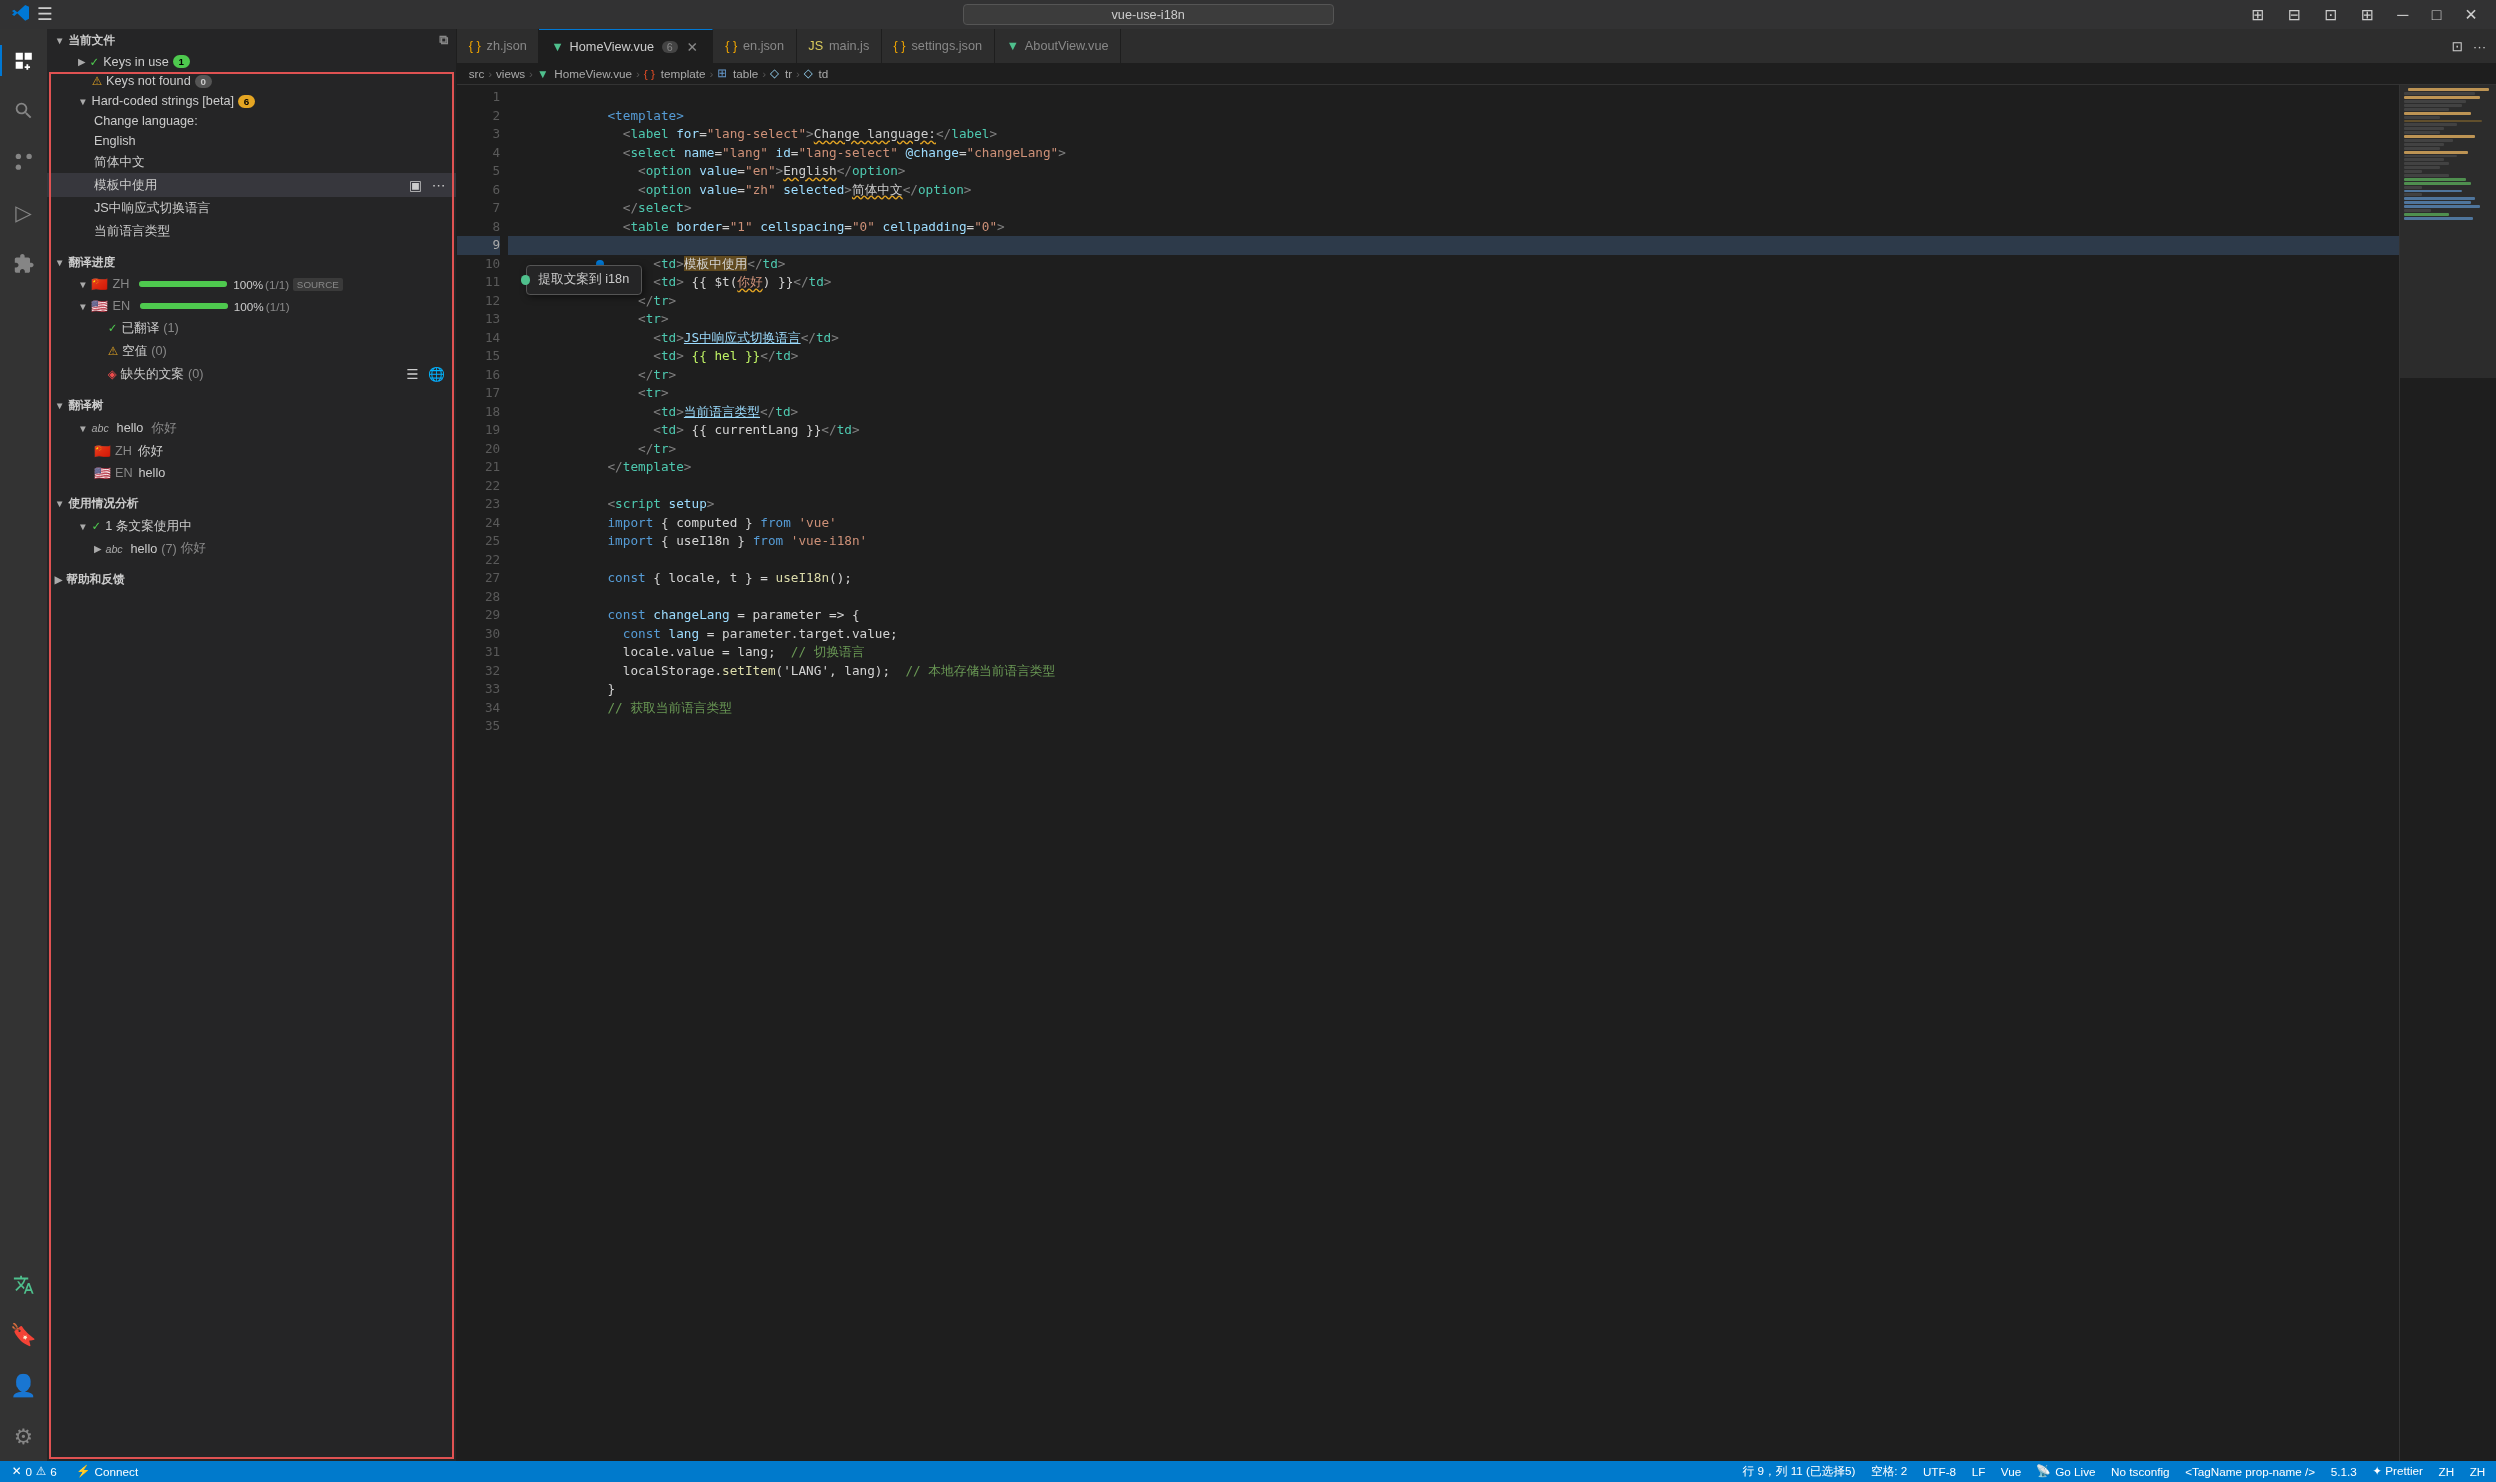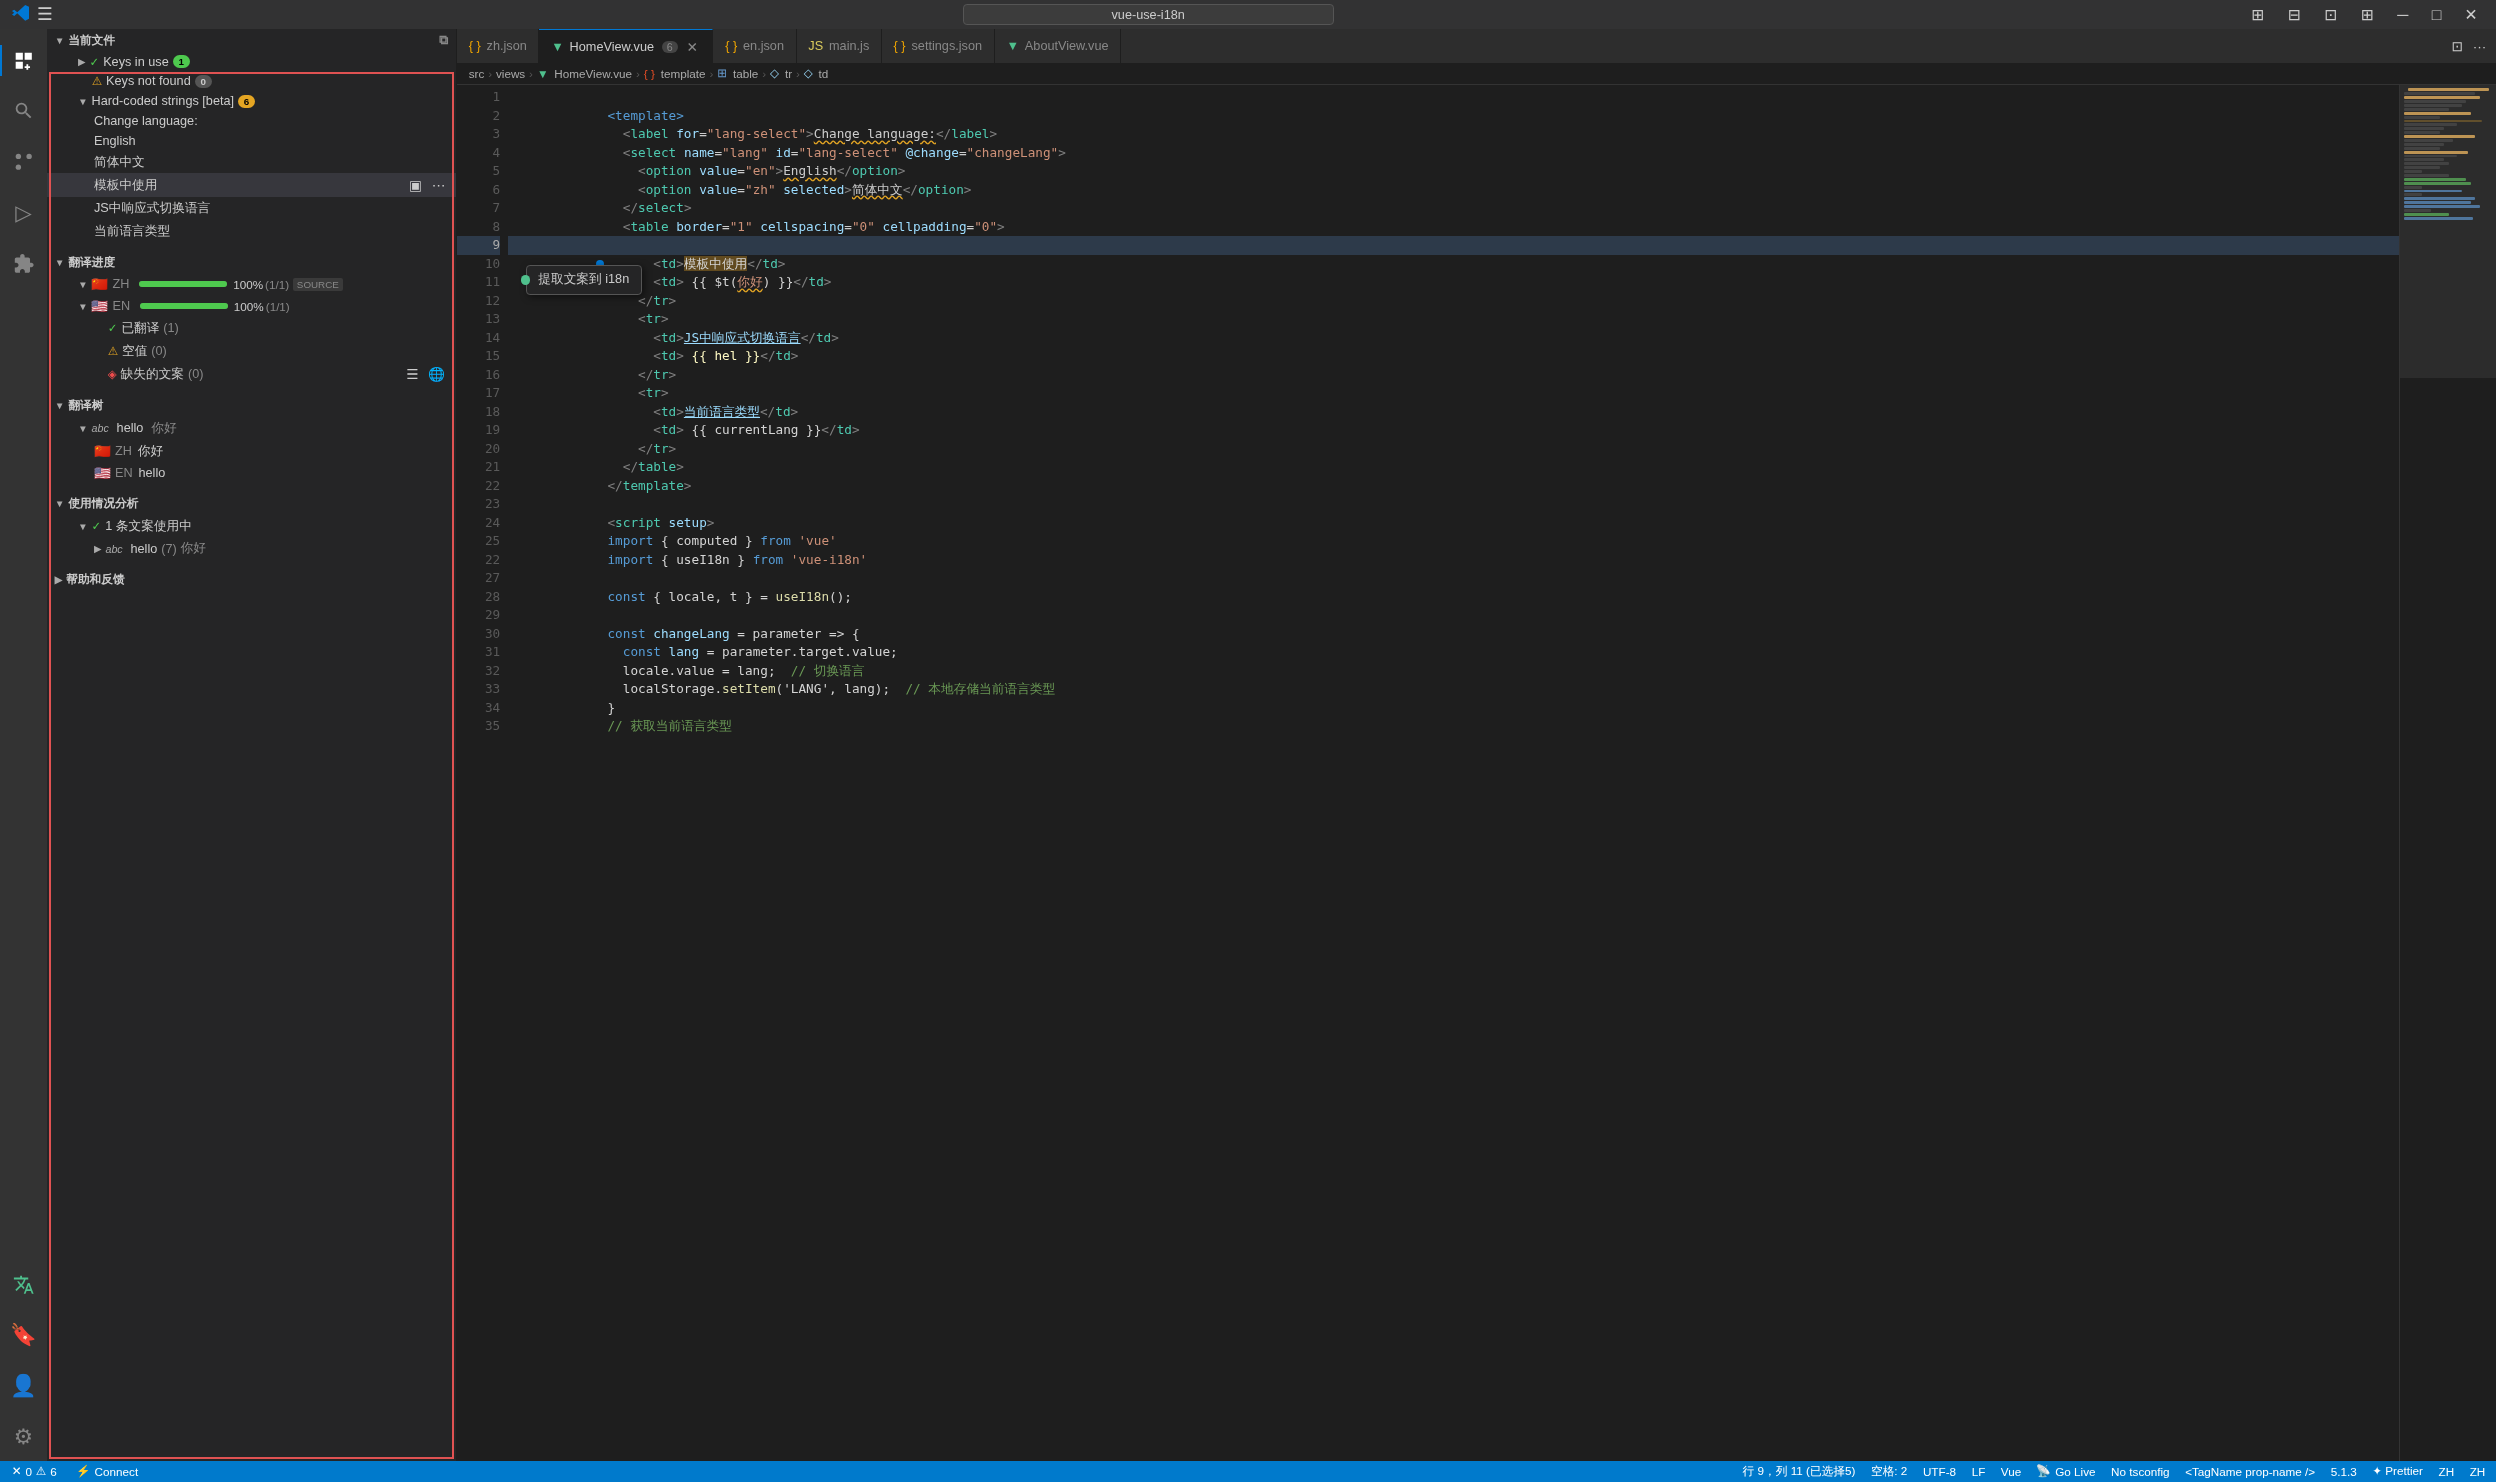--- a/index.html
+++ b/index.html
@@ -744,21 +744,21 @@
 
         <div class="code-line">
           <span style="color:#808080;">      &lt;</span><span class="tag">tr</span><span style="color:#808080;">&gt;</span>
         </div>
 
         <div class="code-line">
           <span style="color:#808080;">        &lt;</span><span class="tag">td</span><span style="color:#808080;">&gt;</span><span style="color:#9cdcfe; text-decoration:underline;">JS中响应式切换语言</span><span style="color:#808080;">&lt;/</span><span class="tag">td</span><span style="color:#808080;">&gt;</span>
         </div>
 
         <div class="code-line">
-          <span style="color:#808080;">        &lt;</span><span class="tag">td</span><span style="color:#808080;">&gt;</span> <span style="color:#fef9c3;">{{ hel }}</span><span style="color:#808080;">&lt;/</span><span class="tag">td</span><span style="color:#808080;">&gt;</span>
+          <span style="color:#808080;">        &lt;</span><span class="tag">td</span><span style="color:#808080;">&gt;</span> <span style="color:#bef264;">{{ hel }}</span><span style="color:#808080;">&lt;/</span><span class="tag">td</span><span style="color:#808080;">&gt;</span>
         </div>
 
         <div class="code-line">
           <span style="color:#808080;">      &lt;/</span><span class="tag">tr</span><span style="color:#808080;">&gt;</span>
         </div>
 
         <div class="code-line">
           <span style="color:#808080;">      &lt;</span><span class="tag">tr</span><span style="color:#808080;">&gt;</span>
         </div>
 
@@ -767,23 +767,20 @@
         </div>
 
         <div class="code-line">
           <span style="color:#808080;">        &lt;</span><span class="tag">td</span><span style="color:#808080;">&gt;</span> <span style="color:#d4d4d4;">{{ currentLang }}</span><span style="color:#808080;">&lt;/</span><span class="tag">td</span><span style="color:#808080;">&gt;</span>
         </div>
 
         <div class="code-line">
           <span style="color:#808080;">      &lt;/</span><span class="tag">tr</span><span style="color:#808080;">&gt;</span>
         </div>
 
-        <div class="code-line">
-          <span style="color:#808080;">    &lt;/</span><span class="tag">table</span><span style="color:#808080;">&gt;</span>
-        </div>
 
         <div class="code-line">
           <span style="color:#808080;">  &lt;/</span><span class="tag">template</span><span style="color:#808080;">&gt;</span>
         </div>
 
         <div class="code-line">&nbsp;</div>
 
         <div class="code-line">
           <span style="color:#808080;">  &lt;</span><span class="tag">script</span> <span class="attr">setup</span><span style="color:#808080;">&gt;</span>
         </div>

